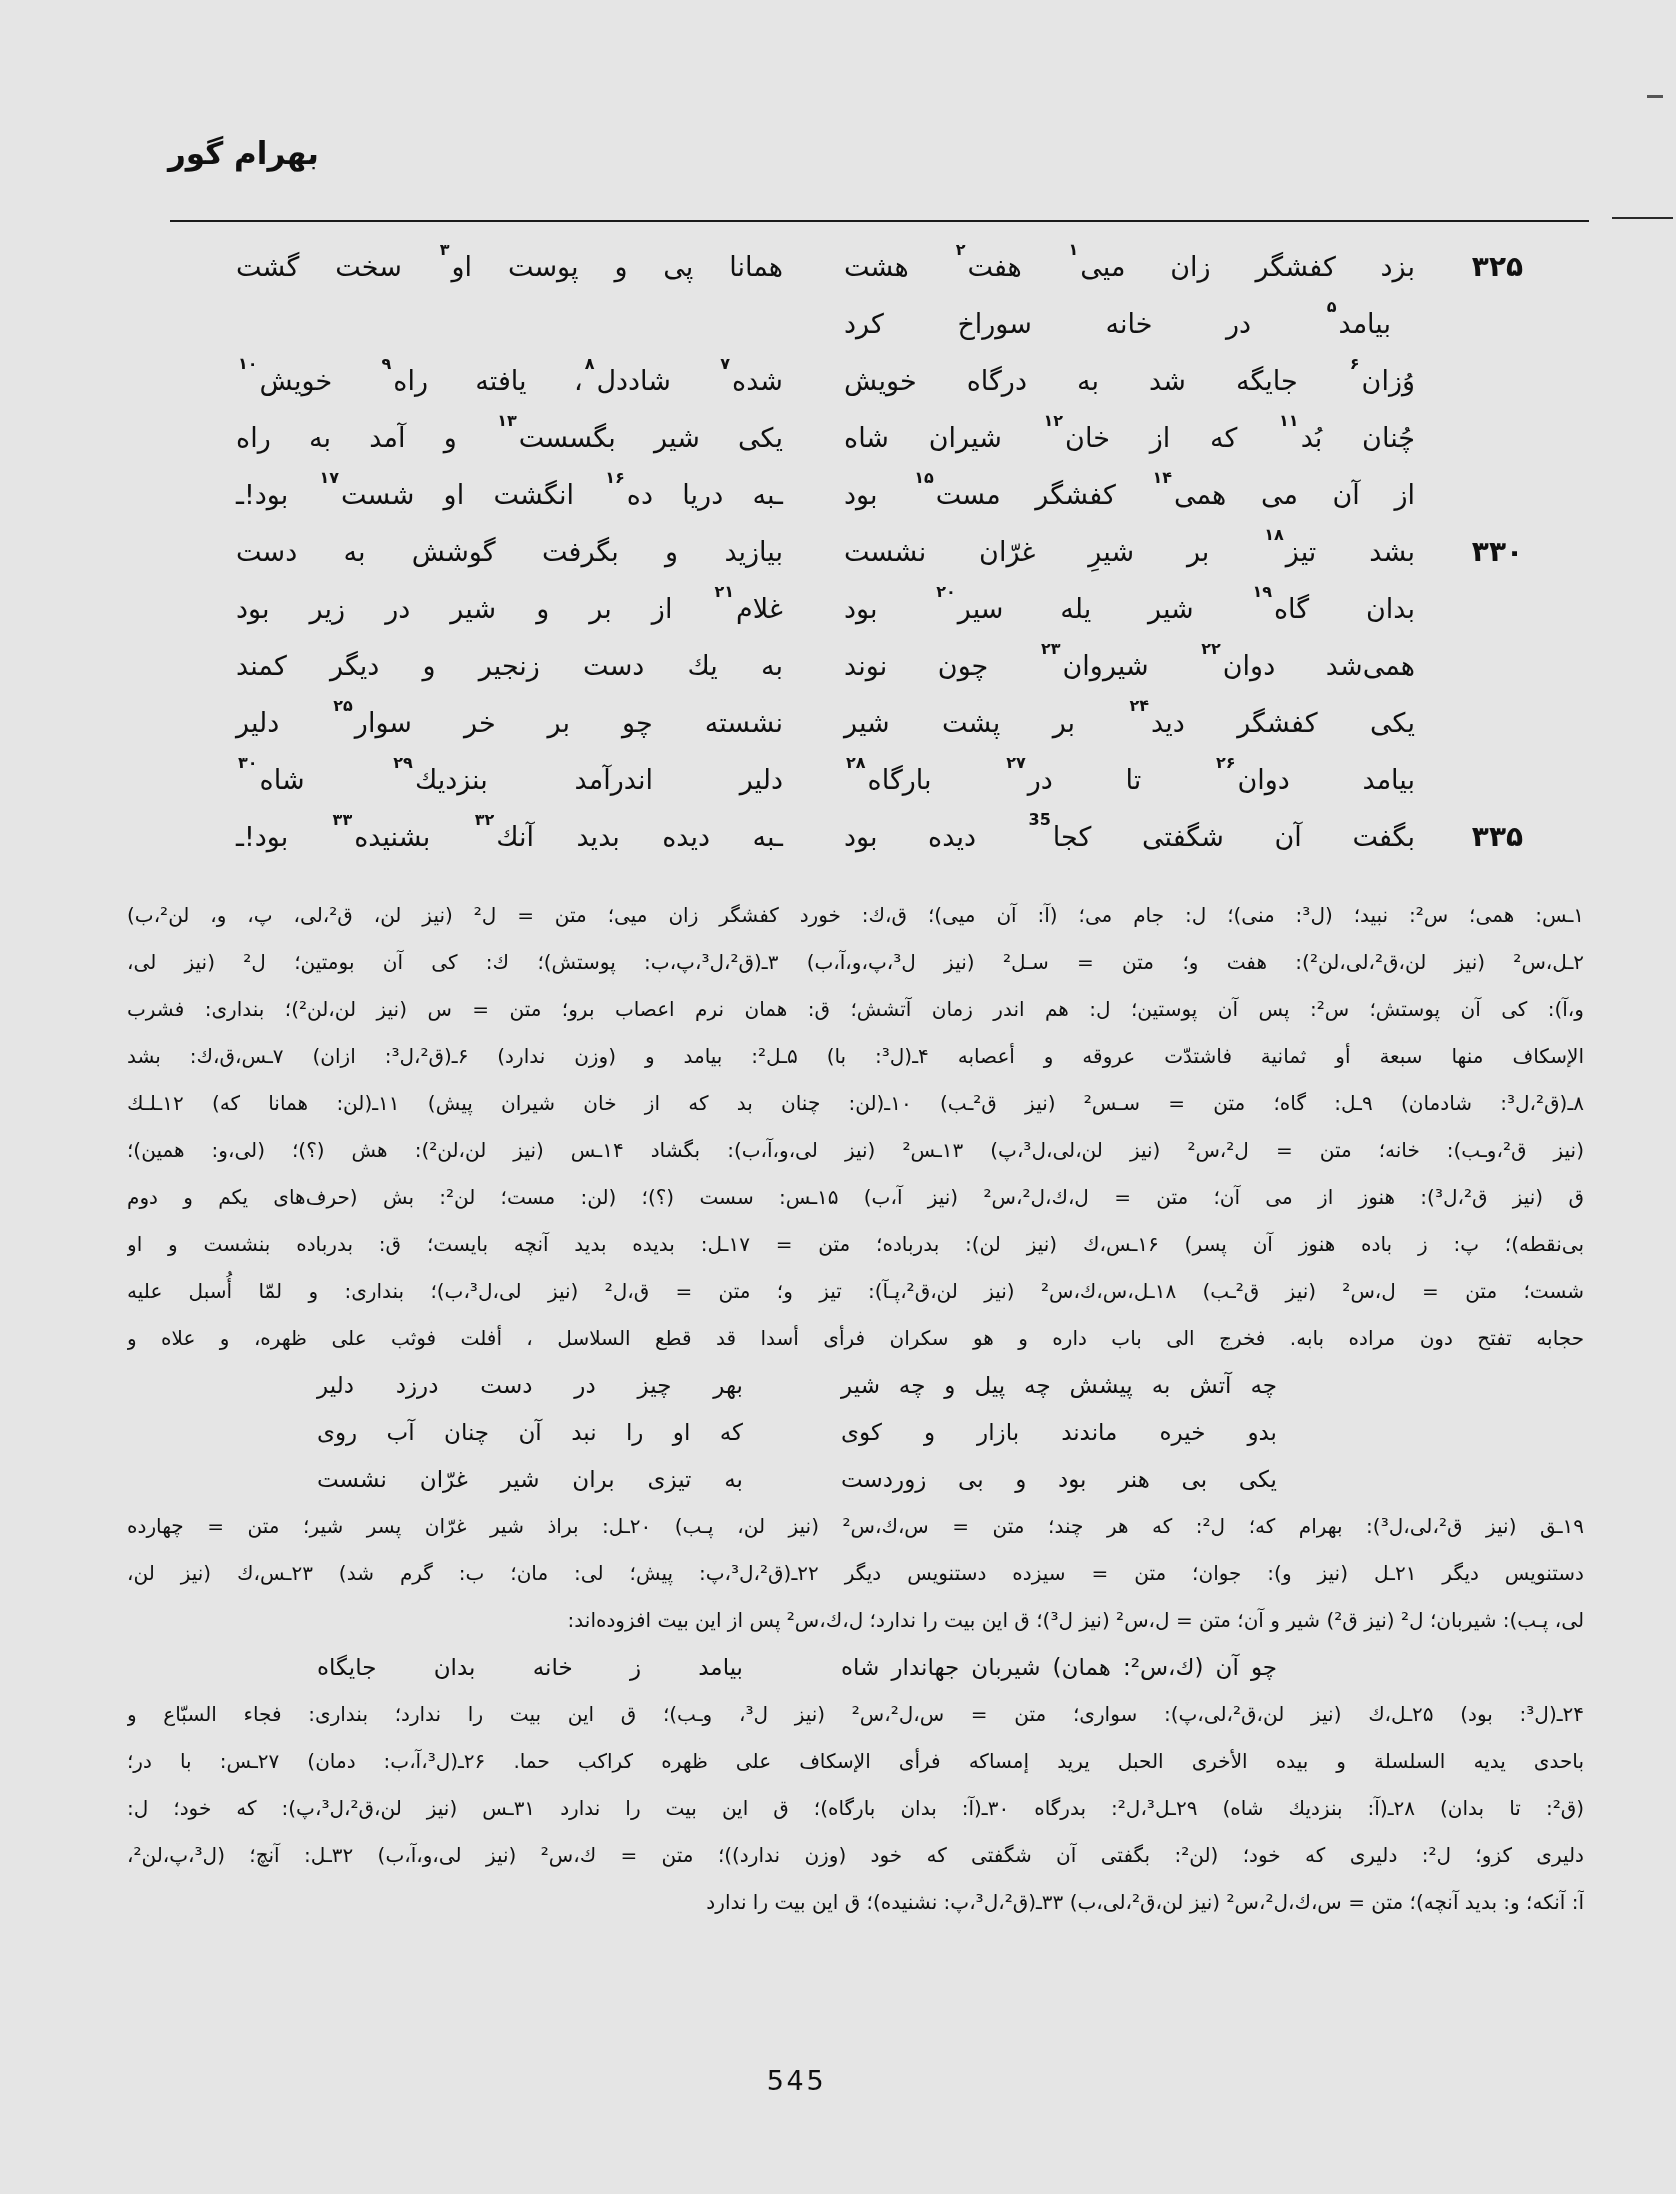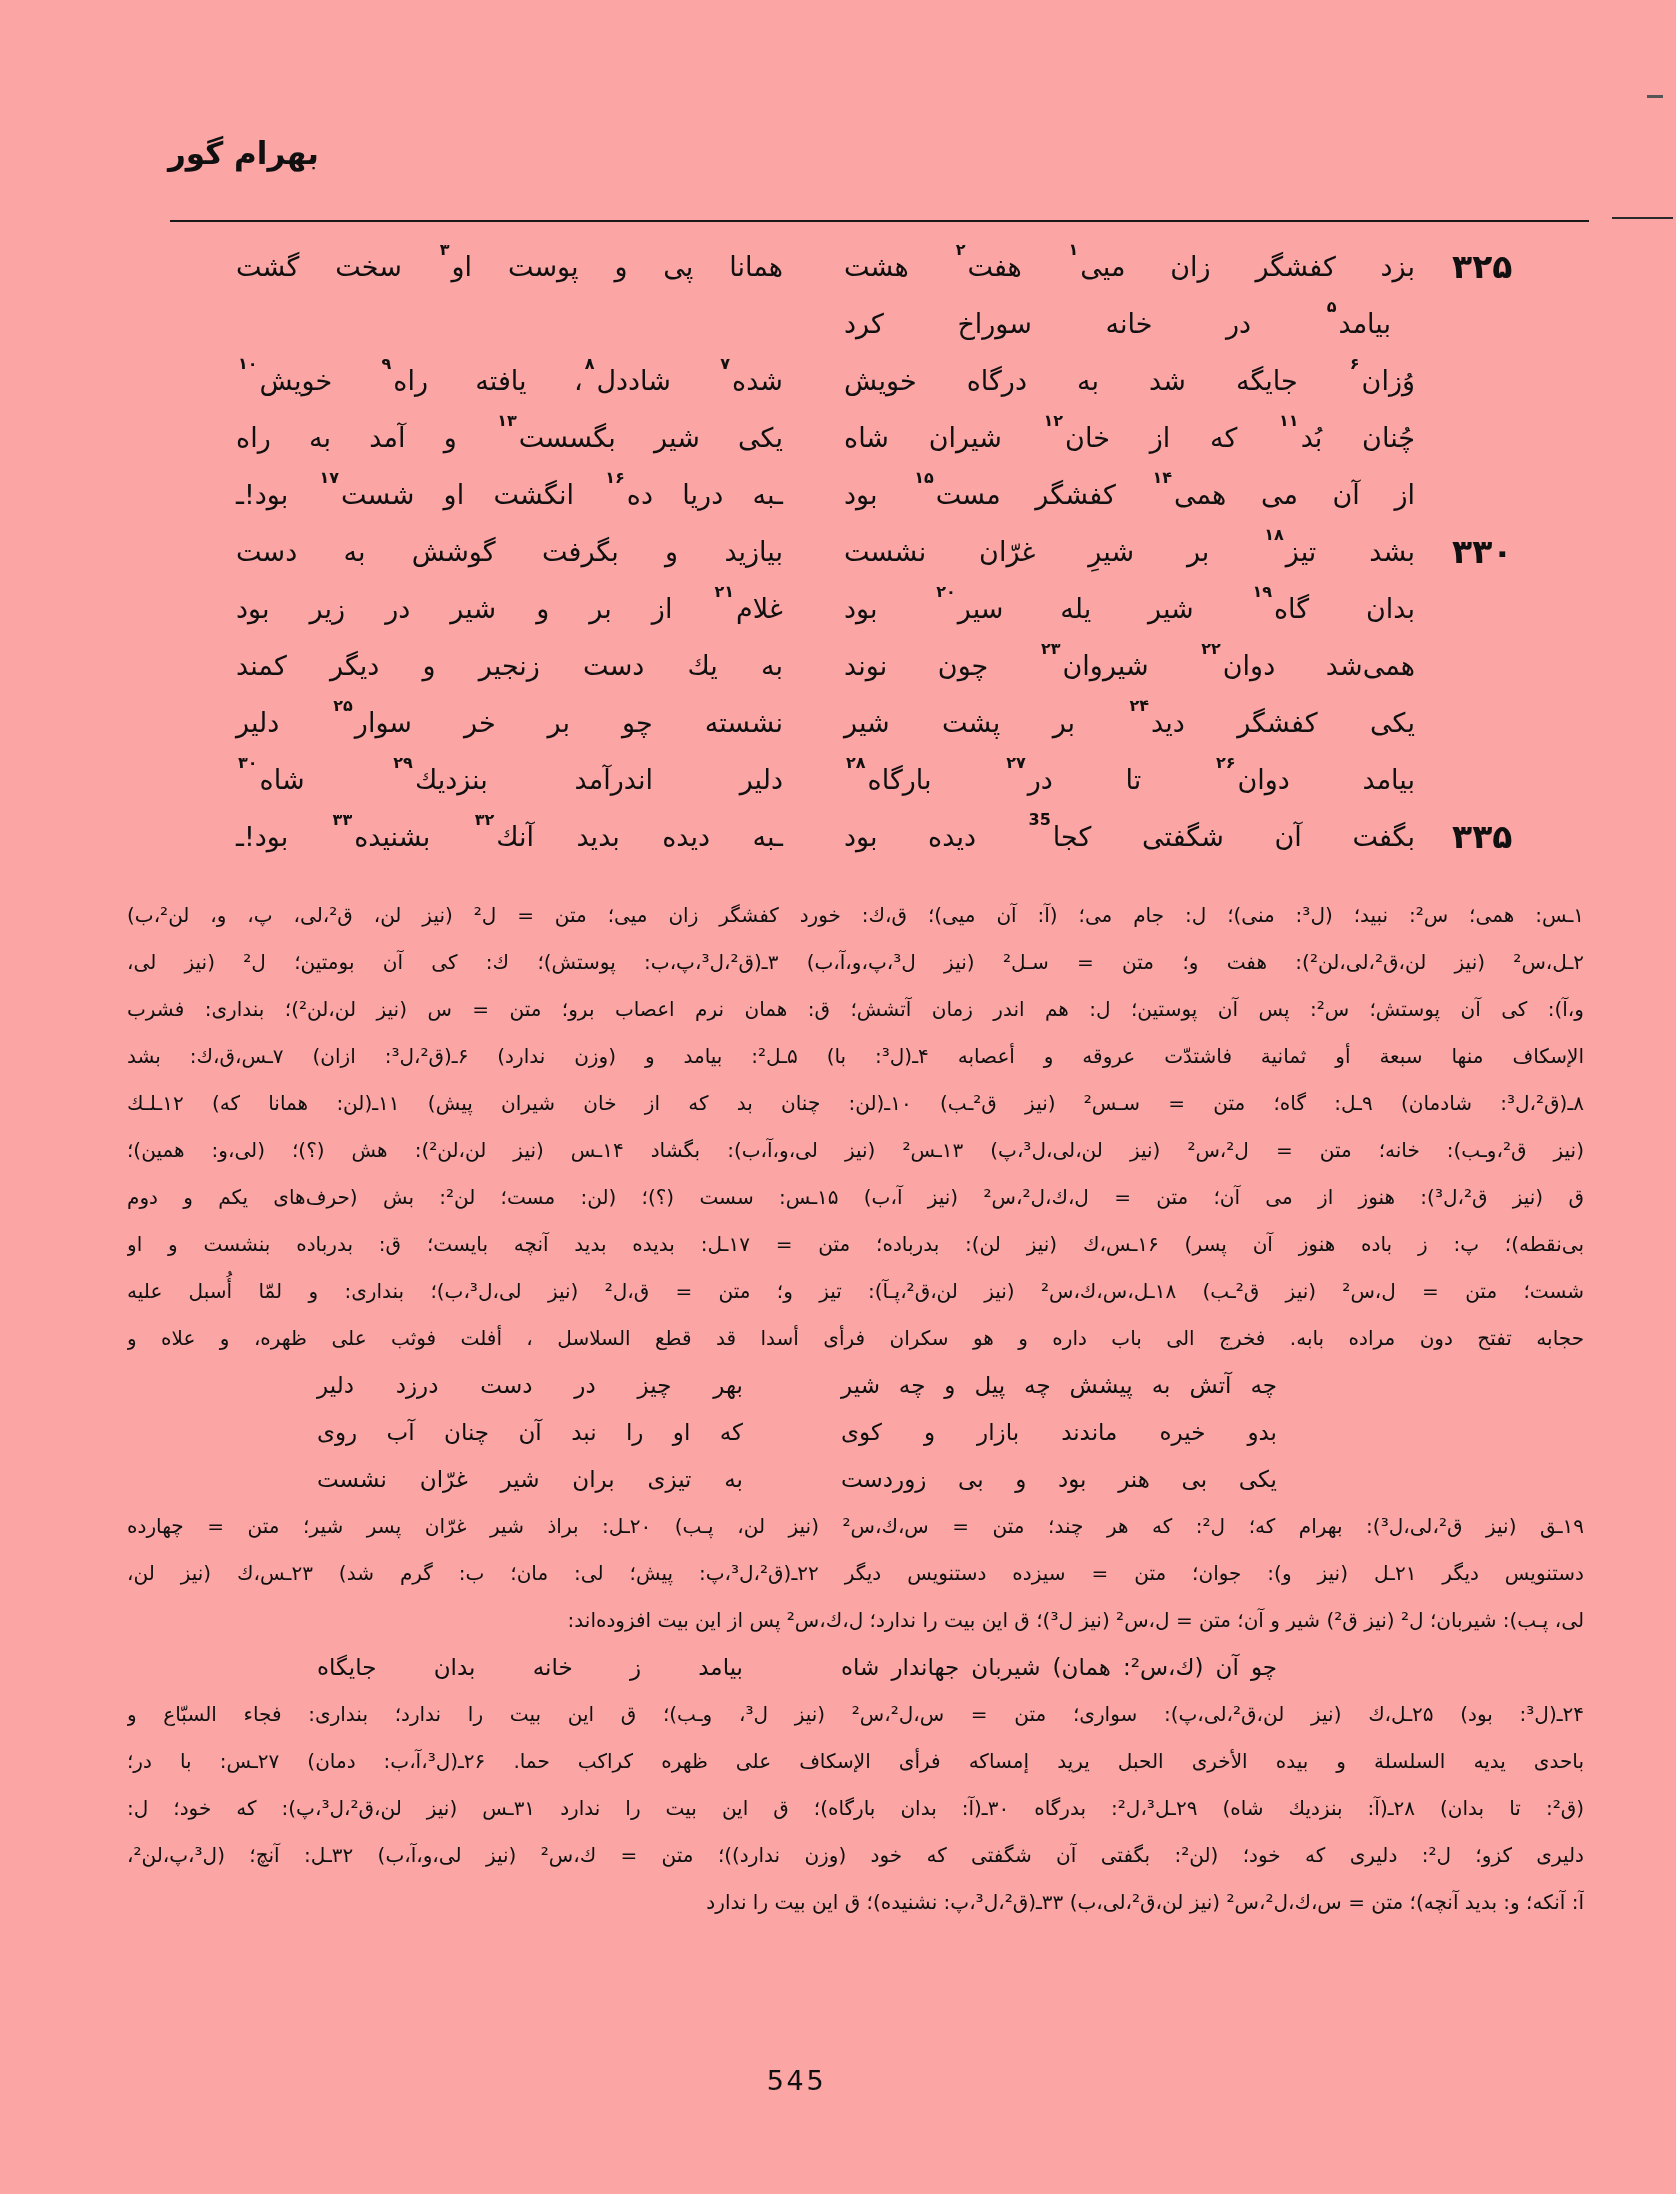--- a/index.html
+++ b/index.html
@@ -1,39 +1,39 @@
 <!DOCTYPE html>
 <html lang="fa" dir="rtl" style="font-size:10.8px"><head>
 <meta charset="utf-8">
 <style>
   html,body{margin:0;padding:0;background:#ffffff;}
   .page{
     position:relative;
     width:1677px;height:2194px;
-    background:#fca5a5;
+    background:#e5e5e5;
     color:#101010;
     font-family:"DejaVu Sans",sans-serif;
     direction:rtl;
     overflow:hidden;
   }
   
   .running-head{
     position:absolute;left:169px;top:135px;
     font-size:31px;font-weight:bold;letter-spacing:0.7px;
   }
   .head-rule{position:absolute;top:220px;left:171px;width:1419px;height:2px;background:#191919;}
   .head-rule2{position:absolute;top:217px;left:1613px;width:61px;height:2px;background:#2a2a2a;}
   .corner-mark{position:absolute;top:95px;left:1648px;width:16px;height:2.7px;background:#555;}
   
   .poem{position:absolute;top:238px;right:133px;width:1412px;}
   .vrow{display:flex;direction:rtl;height:57px;align-items:center;}
   .vnum{
     width:91px;flex:0 0 91px;
-    font-size:33px;font-weight:bold;letter-spacing:2px;
-    text-align:left;
+    font-size:28px;font-weight:bold;letter-spacing:2px;
+    text-align:center;
   }
   .hemi{
     font-size:27px;line-height:1.15;
     direction:rtl;
     text-align:justify;text-align-last:justify;
   }
   .hemi.r{width:571px;flex:0 0 571px;margin-right:37px;}
   .hemi.l{width:547px;flex:0 0 547px;margin-right:61px;}
   .hemi sup{
     font-size:16px;font-weight:bold;line-height:0;

